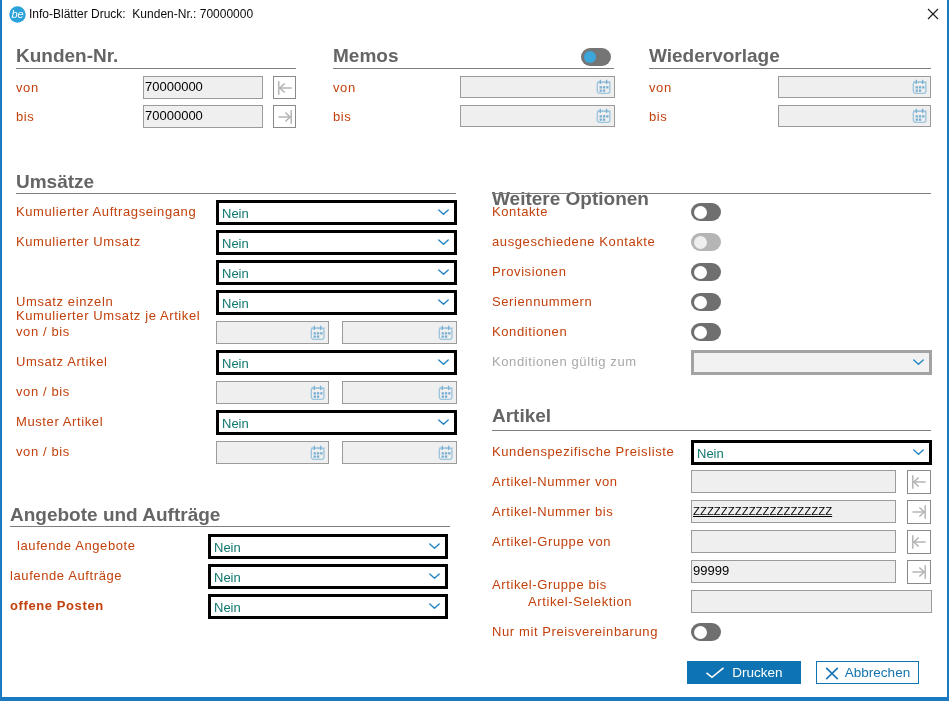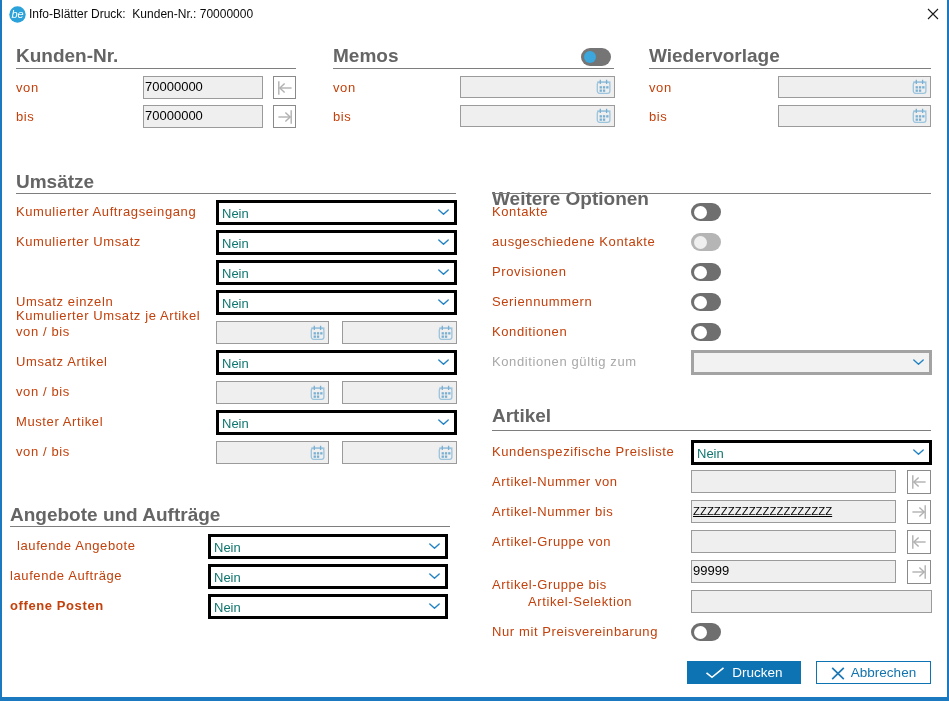--- a/index.html
+++ b/index.html
@@ -366,16 +366,16 @@
 <div class="inp" style="left:691px;top:590px;width:241px;height:23px;"></div>
 <div class="lbl " style="left:492px;top:624px;">Nur mit Preisvereinbarung</div>
 <div class="tog " style="left:691px;top:623px;">
     <div class="kn"></div>
   </div>
 <div class="abs" style="left:687px;top:661px;width:114px;height:23px;background:#0d73b2;color:#fff;
 font-size:13.5px;line-height:23px;text-align:center;">
 <svg style="vertical-align:-2px;margin-right:7px;" width="20" height="12" viewBox="0 0 20 12">
       <polyline points="1.5,5.8 7,10.3 18.5,0.8" fill="none" stroke="#fff" stroke-width="1.6"></polyline>
     </svg>Drucken</div>
-<div class="abs" style="left:816px;top:661px;width:115px;height:23px;background:#fff;border:1px solid #0d73b2;box-sizing:border-box;color:#1273ae;
+<div class="abs" style="left:816px;top:661px;width:103px;height:23px;background:#fff;border:1px solid #0d73b2;box-sizing:border-box;color:#1273ae;
 font-size:13.5px;line-height:21px;text-align:center;">
 <svg style="vertical-align:-2.5px;margin-right:6px;" width="14" height="13" viewBox="0 0 14 13">
       <path d="M1.2,0.8 L12.8,12.2 M12.8,0.8 L1.2,12.2" stroke="#1e78b4" stroke-width="1.7" fill="none"></path>
     </svg>Abbrechen</div>
 </body></html>

